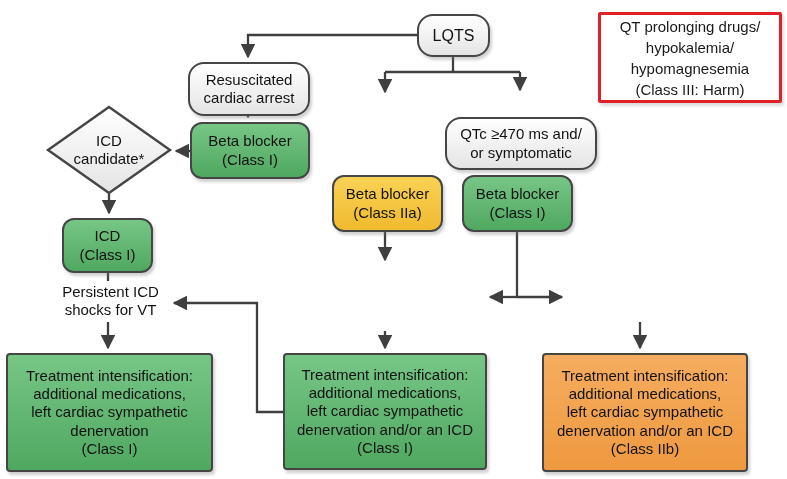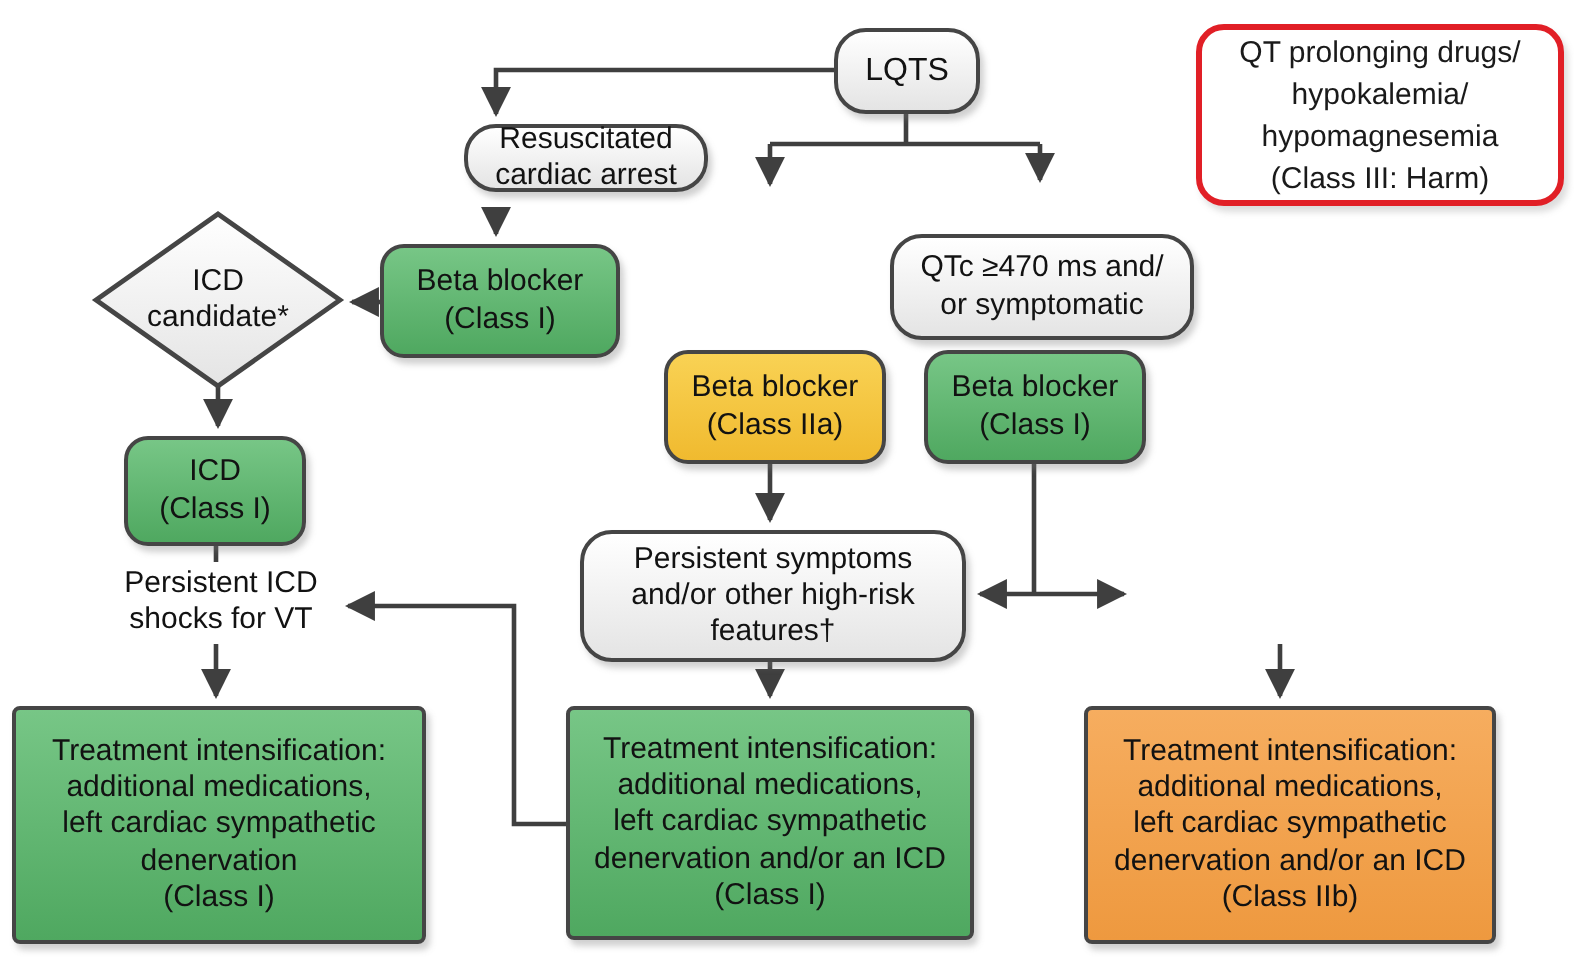--- a/index.html
+++ b/index.html
@@ -20,21 +20,21 @@
     box-shadow:2px 3px 3px rgba(120,120,120,0.35);
     box-sizing:border-box;
     padding:2px 4px;
   }
   .gray{background:linear-gradient(#ffffff,#e4e4e4);}
   .green{background:linear-gradient(#77c686,#4fa860);border-radius:12px;}
   .yellow{background:linear-gradient(#f9d254,#f0ba2f);border-radius:12px;}
   .orange{background:linear-gradient(#f6ad5f,#ee993f);border-radius:14px;}
   .biground{border-radius:4px;}
   .redbox{
-    background:#ffffff;border:3px solid #e11f26;border-radius:14px;
+    background:#ffffff;border:3px solid #e11f26;border-radius:2px;
     box-shadow:2px 3px 3px rgba(120,120,120,0.25);
     color:#1a1a1a;
   }
   .plainlabel{
     position:absolute;display:flex;align-items:center;justify-content:center;
     text-align:center;white-space:pre-line;
     font-size:15px;line-height:1.22;color:#121212;
   }
   svg{display:block;}
 </style>
@@ -89,21 +89,21 @@
     <polygon points="109,107 170,150 109,193 48,150" fill="url(#gGray)" stroke="#454545" stroke-width="2.4"></polygon>
   </svg>
 
   <div class="node gray" style="left:417px;top:14px;width:73px;height:43px;font-size:16px;">LQTS</div>
 
   <div class="node redbox" style="left:598px;top:12px;width:184px;height:91px;line-height:1.4;">QT prolonging drugs/
 hypokalemia/
 hypomagnesemia
 (Class III: Harm)</div>
 
-  <div class="node gray" style="left:188px;top:62px;width:122px;height:34px;margin-left:44px;">Resuscitated
+  <div class="node gray" style="left:188px;top:62px;width:122px;height:54px;">Resuscitated
 cardiac arrest</div>
 
   <div class="node green" style="left:190px;top:122px;width:120px;height:57px;">Beta blocker
 (Class I)</div>
 
   <div class="plainlabel" style="left:58px;top:127px;width:102px;height:46px;">ICD
 candidate*</div>
 
   <div class="node green" style="left:62px;top:218px;width:91px;height:55px;">ICD
 (Class I)</div>
@@ -114,23 +114,20 @@
 
   <div class="node gray" style="left:445px;top:95px;width:152px;height:53px;margin-top:22px;">QTc ≥470 ms and/
 or symptomatic</div>
 
   <div class="node yellow" style="left:332px;top:175px;width:111px;height:57px;">Beta blocker
 (Class IIa)</div>
 
   <div class="node green" style="left:462px;top:175px;width:111px;height:57px;">Beta blocker
 (Class I)</div>
 
-  <div class="node gray" style="left:290px;top:265px;width:193px;height:66px;">Persistent symptoms
-and/or other high-risk
-features†</div>
 
 
   <div class="node green biground" style="left:6px;top:353px;width:207px;height:119px;">Treatment intensification:
 additional medications,
 left cardiac sympathetic
 denervation
 (Class I)</div>
 
   <div class="node green biground" style="left:283px;top:353px;width:204px;height:117px;">Treatment intensification:
 additional medications,

